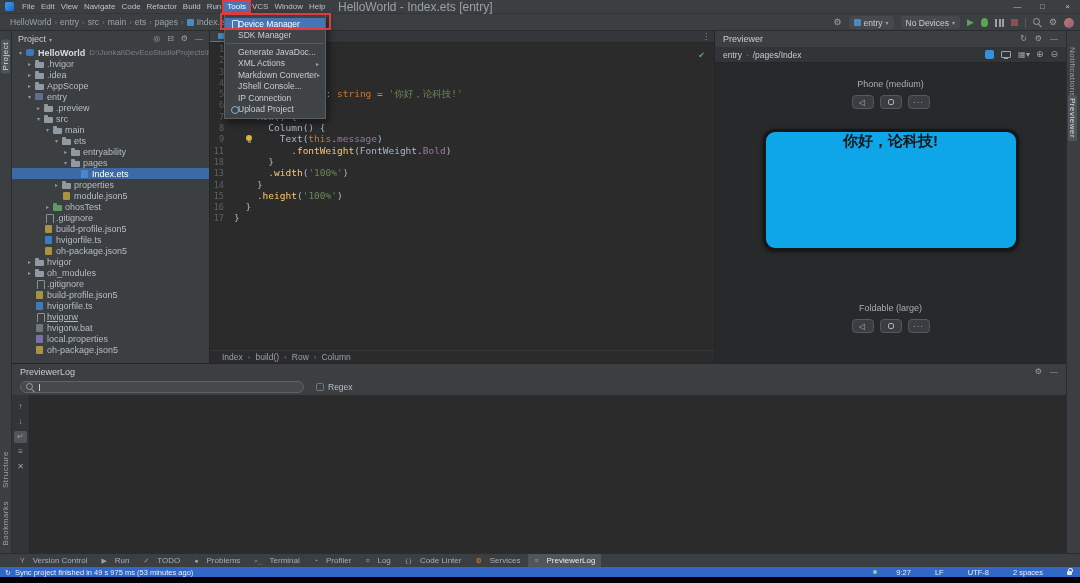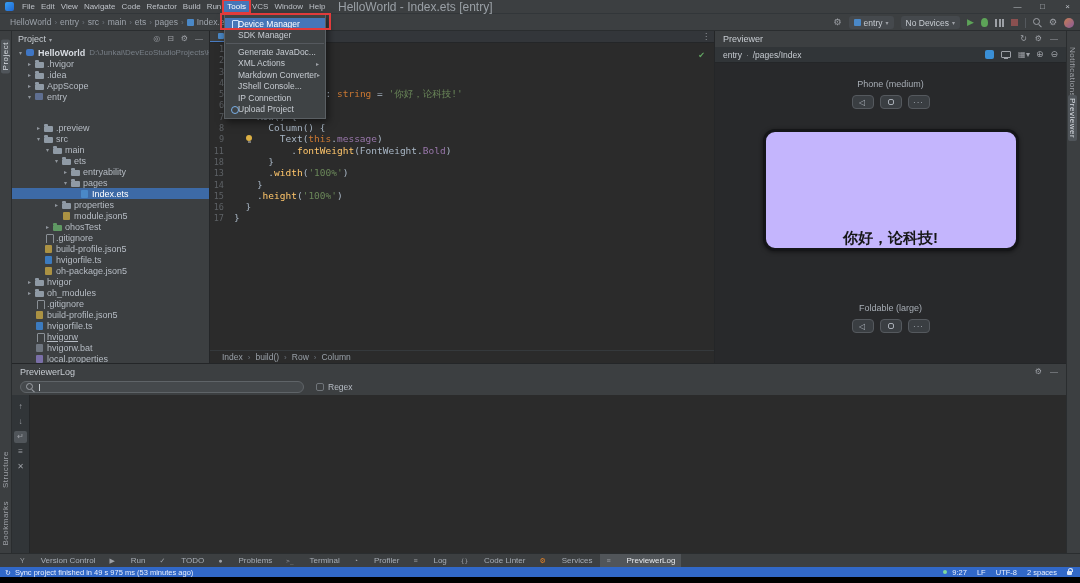--- a/index.html
+++ b/index.html
@@ -92,21 +92,21 @@
 #prev-header .hicons,#log-header .hicons{margin-left:auto;display:flex;gap:8px;color:#9da0a6;font-size:9px;align-items:center}
 #prev-subbar{height:16px;background:#313538;display:flex;align-items:center;padding:0 8px;font-size:8.5px;color:#c7ccd2;gap:4px;border-bottom:1px solid #242628}
 #prev-subbar .sicons{margin-left:auto;display:flex;gap:7px;align-items:center;color:#9da0a6;font-size:8px}
 .dim{color:#85898e}
 #preview-canvas{position:absolute;left:0;top:32px;right:0;bottom:0;display:flex;flex-direction:column;align-items:center;overflow:hidden}
 .dev-label{margin-top:16px;font-size:9px;color:#a7adb5}
 .dev-label.second{margin-top:52px}
 .dev-btns{margin-top:6px;display:flex;gap:6px}
 .dev-btn{width:22px;height:14px;background:#3a3e42;border:1px solid #55595e;border-radius:4px;display:flex;align-items:center;justify-content:center;font-size:8px;color:#a7adb5;letter-spacing:1px}
 .home-glyph{width:6px;height:6px;border:1px solid #a7adb5;border-radius:2px}
-.phone-frame{margin-top:20px;width:256px;height:122px;background:#c4b5fd;border:3px solid #151618;border-radius:12px;display:flex;align-items:flex-end;justify-content:center;box-shadow:0 1px 4px rgba(0,0,0,.5)}
+.phone-frame{margin-top:20px;width:256px;height:122px;background:#0ea5e9;border:3px solid #151618;border-radius:12px;display:flex;align-items:flex-start;justify-content:center;box-shadow:0 1px 4px rgba(0,0,0,.5)}
 .phone-text{font-size:15px;font-weight:bold;color:#161616}
 
 
 .gi{display:flex;align-items:center;line-height:1;font-size:8px;color:#9da0a6}
 .gi-refresh::before{content:"↻"}
 .gi-settings::before{content:"⚙"}
 .gi-hide::before{content:"—"}
 .gi-locate::before{content:"◎"}
 .gi-collapse-all::before{content:"⊟"}
 .gi-zoom-in::before{content:"⊕";font-size:9px}
@@ -129,37 +129,37 @@
 .caret-line{width:1px;height:7px;background:#c7ccd2}
 .regex{display:flex;align-items:center;gap:4px;font-size:8.5px;color:#b6bcc4}
 .checkbox{width:8px;height:8px;border:1px solid #70757a;border-radius:2px;background:#3c3f41}
 #log-console{position:absolute;left:0;top:31px;right:0;bottom:0;background:#2b2b2b}
 #log-icons{position:absolute;left:0;top:0;bottom:0;width:18px;background:#313538;border-right:1px solid #242628;display:flex;flex-direction:column;align-items:center;padding-top:6px;gap:3px}
 .log-ico{width:13px;height:12px;display:flex;align-items:center;justify-content:center;border-radius:2px}
 .log-ico.on{background:#50555a}
 
 
 #tool-tabs{position:absolute;left:0;top:553px;width:1080px;height:14px;background:#3c3f41;border-top:1px solid #2a2d2f;display:flex;align-items:center;padding-left:14px;gap:2px}
-.tool-tab{display:flex;align-items:center;gap:16px;height:14px;padding:0 6px;font-size:8px;color:#a7adb5;white-space:nowrap}
+.tool-tab{display:flex;align-items:center;gap:8px;height:14px;padding:0 6px;font-size:8px;color:#a7adb5;white-space:nowrap}
 .tool-tab.active{background:#515559;color:#e8eaed}
 .tt-ico{font-size:7px;color:#9da0a6;line-height:1}
 .tt-ico.branch::before{content:"Y"}
 .tt-ico.run::before{content:"▶"}
 .tt-ico.todo::before{content:"✓"}
 .tt-ico.problems::before{content:"●"}
 .tt-ico.terminal::before{content:">_";font-family:"DejaVu Sans Mono",monospace;font-size:6px}
 .tt-ico.profiler::before{content:"◔"}
 .tt-ico.log::before{content:"≡"}
 .tt-ico.linter::before{content:"{}";font-family:"DejaVu Sans Mono",monospace;font-size:6px}
 .tt-ico.services::before{content:"⚙";color:#e08027}
 
 
 #status-bar{position:absolute;left:0;top:567px;width:1080px;height:10px;background:#3168c8;display:flex;align-items:center;font-size:7.5px;color:#e8eefc}
 #sync-icon{margin:0 4px 0 5px;font-size:7px;line-height:1}
-#status-right{position:absolute;right:8px;top:0;height:10px;display:flex;align-items:center;gap:10px}
+#status-right{position:absolute;right:8px;top:0;height:10px;display:flex;align-items:center;gap:24px}
 .status-dot{width:4px;height:4px;border-radius:50%;background:#7fd99a;margin-right:-5px}
 .lock{position:relative;width:5px;height:4px;background:#dbe6f8;border-radius:1px;margin-top:2px}
 .lock::before{content:"";position:absolute;left:.5px;top:-3px;width:3px;height:3px;border:1px solid #dbe6f8;border-bottom:none;border-radius:3px 3px 0 0}
 #black-strip{position:absolute;left:0;top:577px;width:1080px;height:6px;background:#000}
 
 
 #tools-popup{position:absolute;left:218px;top:14px;width:102px;background:#3f4345;border:1px solid #5a5f63;box-shadow:2px 3px 8px rgba(0,0,0,.55);z-index:60;padding:3px 0;font-size:8.5px;color:#c7ccd2}
 .pop-item{display:flex;align-items:center;height:11.5px;padding:0 6px 0 5px;white-space:nowrap}
 .pop-item.sel{background:#4676b8;color:#fff}
 .pop-sep{height:1px;background:#55595e;margin:2px 1px}
@@ -295,21 +295,21 @@
         <div class="tree-row" style="padding-left: 13px;">
           <div class="tree-arrow">▸</div>
           <div class="ico folder"></div>
           <div class="tree-label">AppScope</div>
         </div>
         <div class="tree-row" style="padding-left: 13px;">
           <div class="tree-arrow">▾</div>
           <div class="ico module"></div>
           <div class="tree-label">entry</div>
         </div>
-        <div class="tree-row" style="padding-left: 22px; margin-top: 20px;">
+        <div class="tree-row" style="padding-left: 22px;">
           <div class="tree-arrow">▸</div>
           <div class="ico folder"></div>
           <div class="tree-label">.preview</div>
         </div>
         <div class="tree-row" style="padding-left: 22px;">
           <div class="tree-arrow">▾</div>
           <div class="ico folder"></div>
           <div class="tree-label">src</div>
         </div>
         <div class="tree-row" style="padding-left: 31px;">

